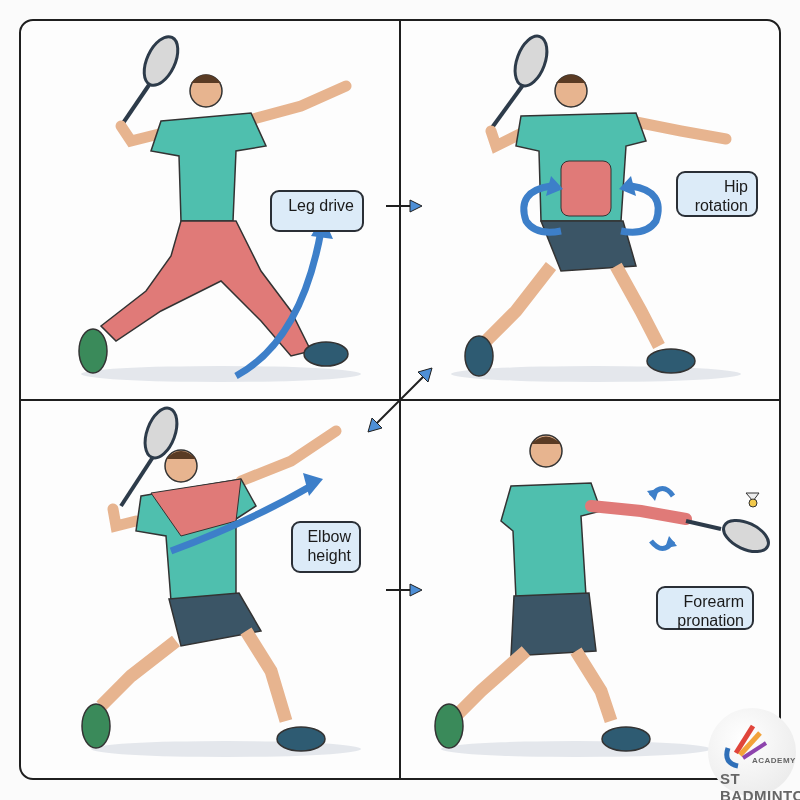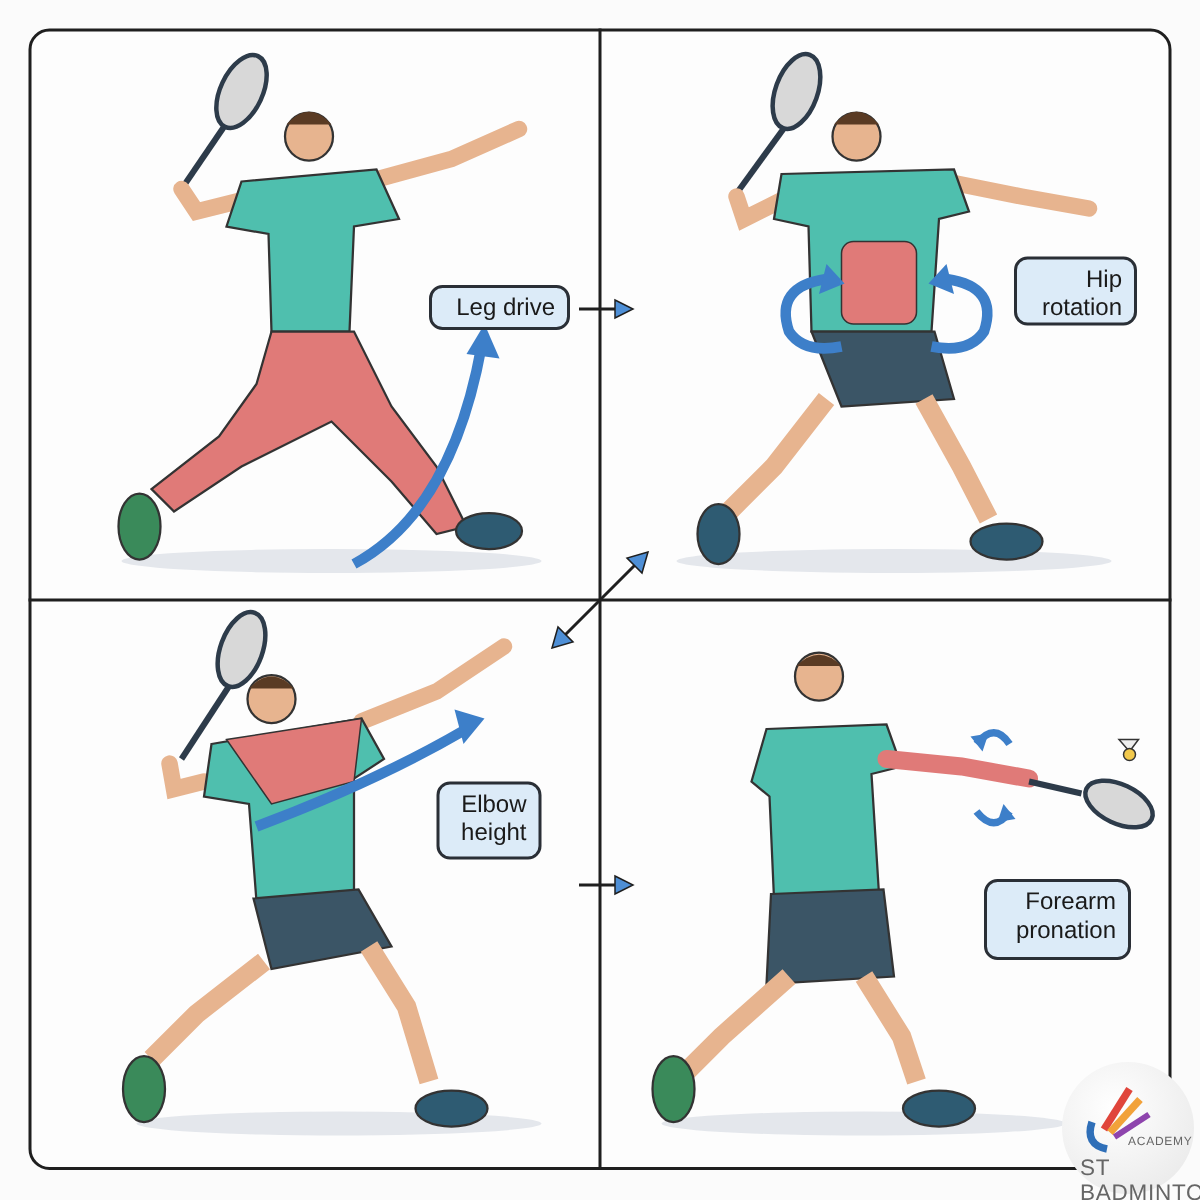--- a/index.html
+++ b/index.html
@@ -5,21 +5,21 @@
   html,body{margin:0;padding:0;background:#fbfbfb;}
   body{width:800px;height:800px;position:relative;overflow:hidden;font-family:"Liberation Sans",sans-serif;}
   .frame{position:absolute;left:19px;top:19px;width:762px;height:761px;border:2px solid #1f1f1f;border-radius:14px;box-sizing:border-box;background:#fdfdfd;}
   .vdiv{position:absolute;left:399px;top:19px;width:2px;height:761px;background:#1f1f1f;}
   .hdiv{position:absolute;left:19px;top:399px;width:762px;height:2px;background:#1f1f1f;}
   .panel{position:absolute;}
   .shadow{position:absolute;background:#e4e7ec;border-radius:50%;}
   .callout{position:absolute;background:#dcebf8;border:2px solid #2a2f36;border-radius:9px;color:#1a1a1a;font-size:16px;line-height:19px;text-align:right;padding:4px 8px;box-sizing:border-box;}
   .arrow-svg{position:absolute;overflow:visible;}
   .logo{position:absolute;left:708px;top:708px;width:88px;height:88px;border-radius:50%;background:radial-gradient(circle at 40% 35%,#ffffff,#e6e6e6);}
-  .logo-text{position:absolute;font-size:8px;color:#666;font-weight:normal;letter-spacing:0.5px;}
+  .logo-text{position:absolute;font-size:8px;color:#666;font-weight:bold;letter-spacing:0.5px;}
 </style>
 </head>
 <body>
 
 <div class="frame"></div>
 <div class="vdiv"></div>
 <div class="hdiv"></div>
 
 <div class="panel" style="left:21px;top:21px;width:378px;height:378px;">
   <div class="shadow" style="left:60px;top:345px;width:280px;height:16px;"></div>
@@ -38,21 +38,21 @@
 
     <path d="M160 200 L215 200 L240 250 L270 290 L290 330 L270 335 L240 300 L200 260 L140 290 L95 320 L80 305 L125 270 L150 235 Z" fill="#e07a78" stroke="#333" stroke-width="1.5"></path>
 
     <ellipse cx="72" cy="330" rx="14" ry="22" fill="#3a8a5a" stroke="#333" stroke-width="1.5"></ellipse>
     <ellipse cx="305" cy="333" rx="22" ry="12" fill="#2e5b72" stroke="#333" stroke-width="1.5"></ellipse>
   </svg>
   <svg class="arrow-svg" width="378" height="378" style="left:0;top:0;">
     <path d="M215 355 Q280 320 300 210" stroke="#3d7fc9" stroke-width="7" fill="none"></path>
     <polygon points="290,215 302,195 312,218" fill="#3d7fc9"></polygon>
   </svg>
-  <div class="callout" style="left:265px;top:169px;width:94px;height:30px;">
+  <div class="callout" style="left:249px;top:169px;width:94px;height:42px;">
     <span>Leg drive</span>
   </div>
 </div>
 
 <div class="panel" style="left:401px;top:21px;width:378px;height:378px;">
   <div class="shadow" style="left:50px;top:345px;width:290px;height:16px;"></div>
   <svg class="arrow-svg" width="378" height="378" style="left:0;top:0;">
     <ellipse cx="130" cy="40" rx="14" ry="26" transform="rotate(20 130 40)" fill="#d8d8d8" stroke="#2d3b4a" stroke-width="3"></ellipse>
     <line x1="122" y1="64" x2="90" y2="108" stroke="#2d3b4a" stroke-width="4"></line>
     <circle cx="170" cy="70" r="16" fill="#e7b48f" stroke="#333" stroke-width="1.5"></circle>
@@ -122,21 +122,21 @@
     <path d="M175 250 L200 290 L210 320" stroke="#e7b48f" stroke-width="13" fill="none"></path>
     <ellipse cx="48" cy="325" rx="14" ry="22" fill="#3a8a5a" stroke="#333" stroke-width="1.5"></ellipse>
     <ellipse cx="225" cy="338" rx="24" ry="12" fill="#2e5b72" stroke="#333" stroke-width="1.5"></ellipse>
   </svg>
   <svg class="arrow-svg" width="378" height="378" style="left:0;top:0;">
     <path d="M250 95 Q262 80 272 95" stroke="#3d7fc9" stroke-width="5" fill="none"></path>
     <polygon points="246,90 254,100 258,88" fill="#3d7fc9"></polygon>
     <path d="M250 140 Q262 155 272 140" stroke="#3d7fc9" stroke-width="5" fill="none"></path>
     <polygon points="276,145 268,135 264,147" fill="#3d7fc9"></polygon>
   </svg>
-  <div class="callout" style="left:255px;top:185px;width:98px;height:54px;">
+  <div class="callout" style="left:255px;top:185px;width:98px;height:44px;">
     <div>Forearm</div>
     <div>pronation</div>
   </div>
 </div>
 
 <svg class="arrow-svg" width="800" height="800" style="left:0;top:0;">
   <line x1="386" y1="206" x2="412" y2="206" stroke="#1f1f1f" stroke-width="2"></line>
   <polygon points="410,200 422,206 410,212" fill="#4e8fd6" stroke="#1f1f1f" stroke-width="1"></polygon>
 </svg>
 <svg class="arrow-svg" width="800" height="800" style="left:0;top:0;">

